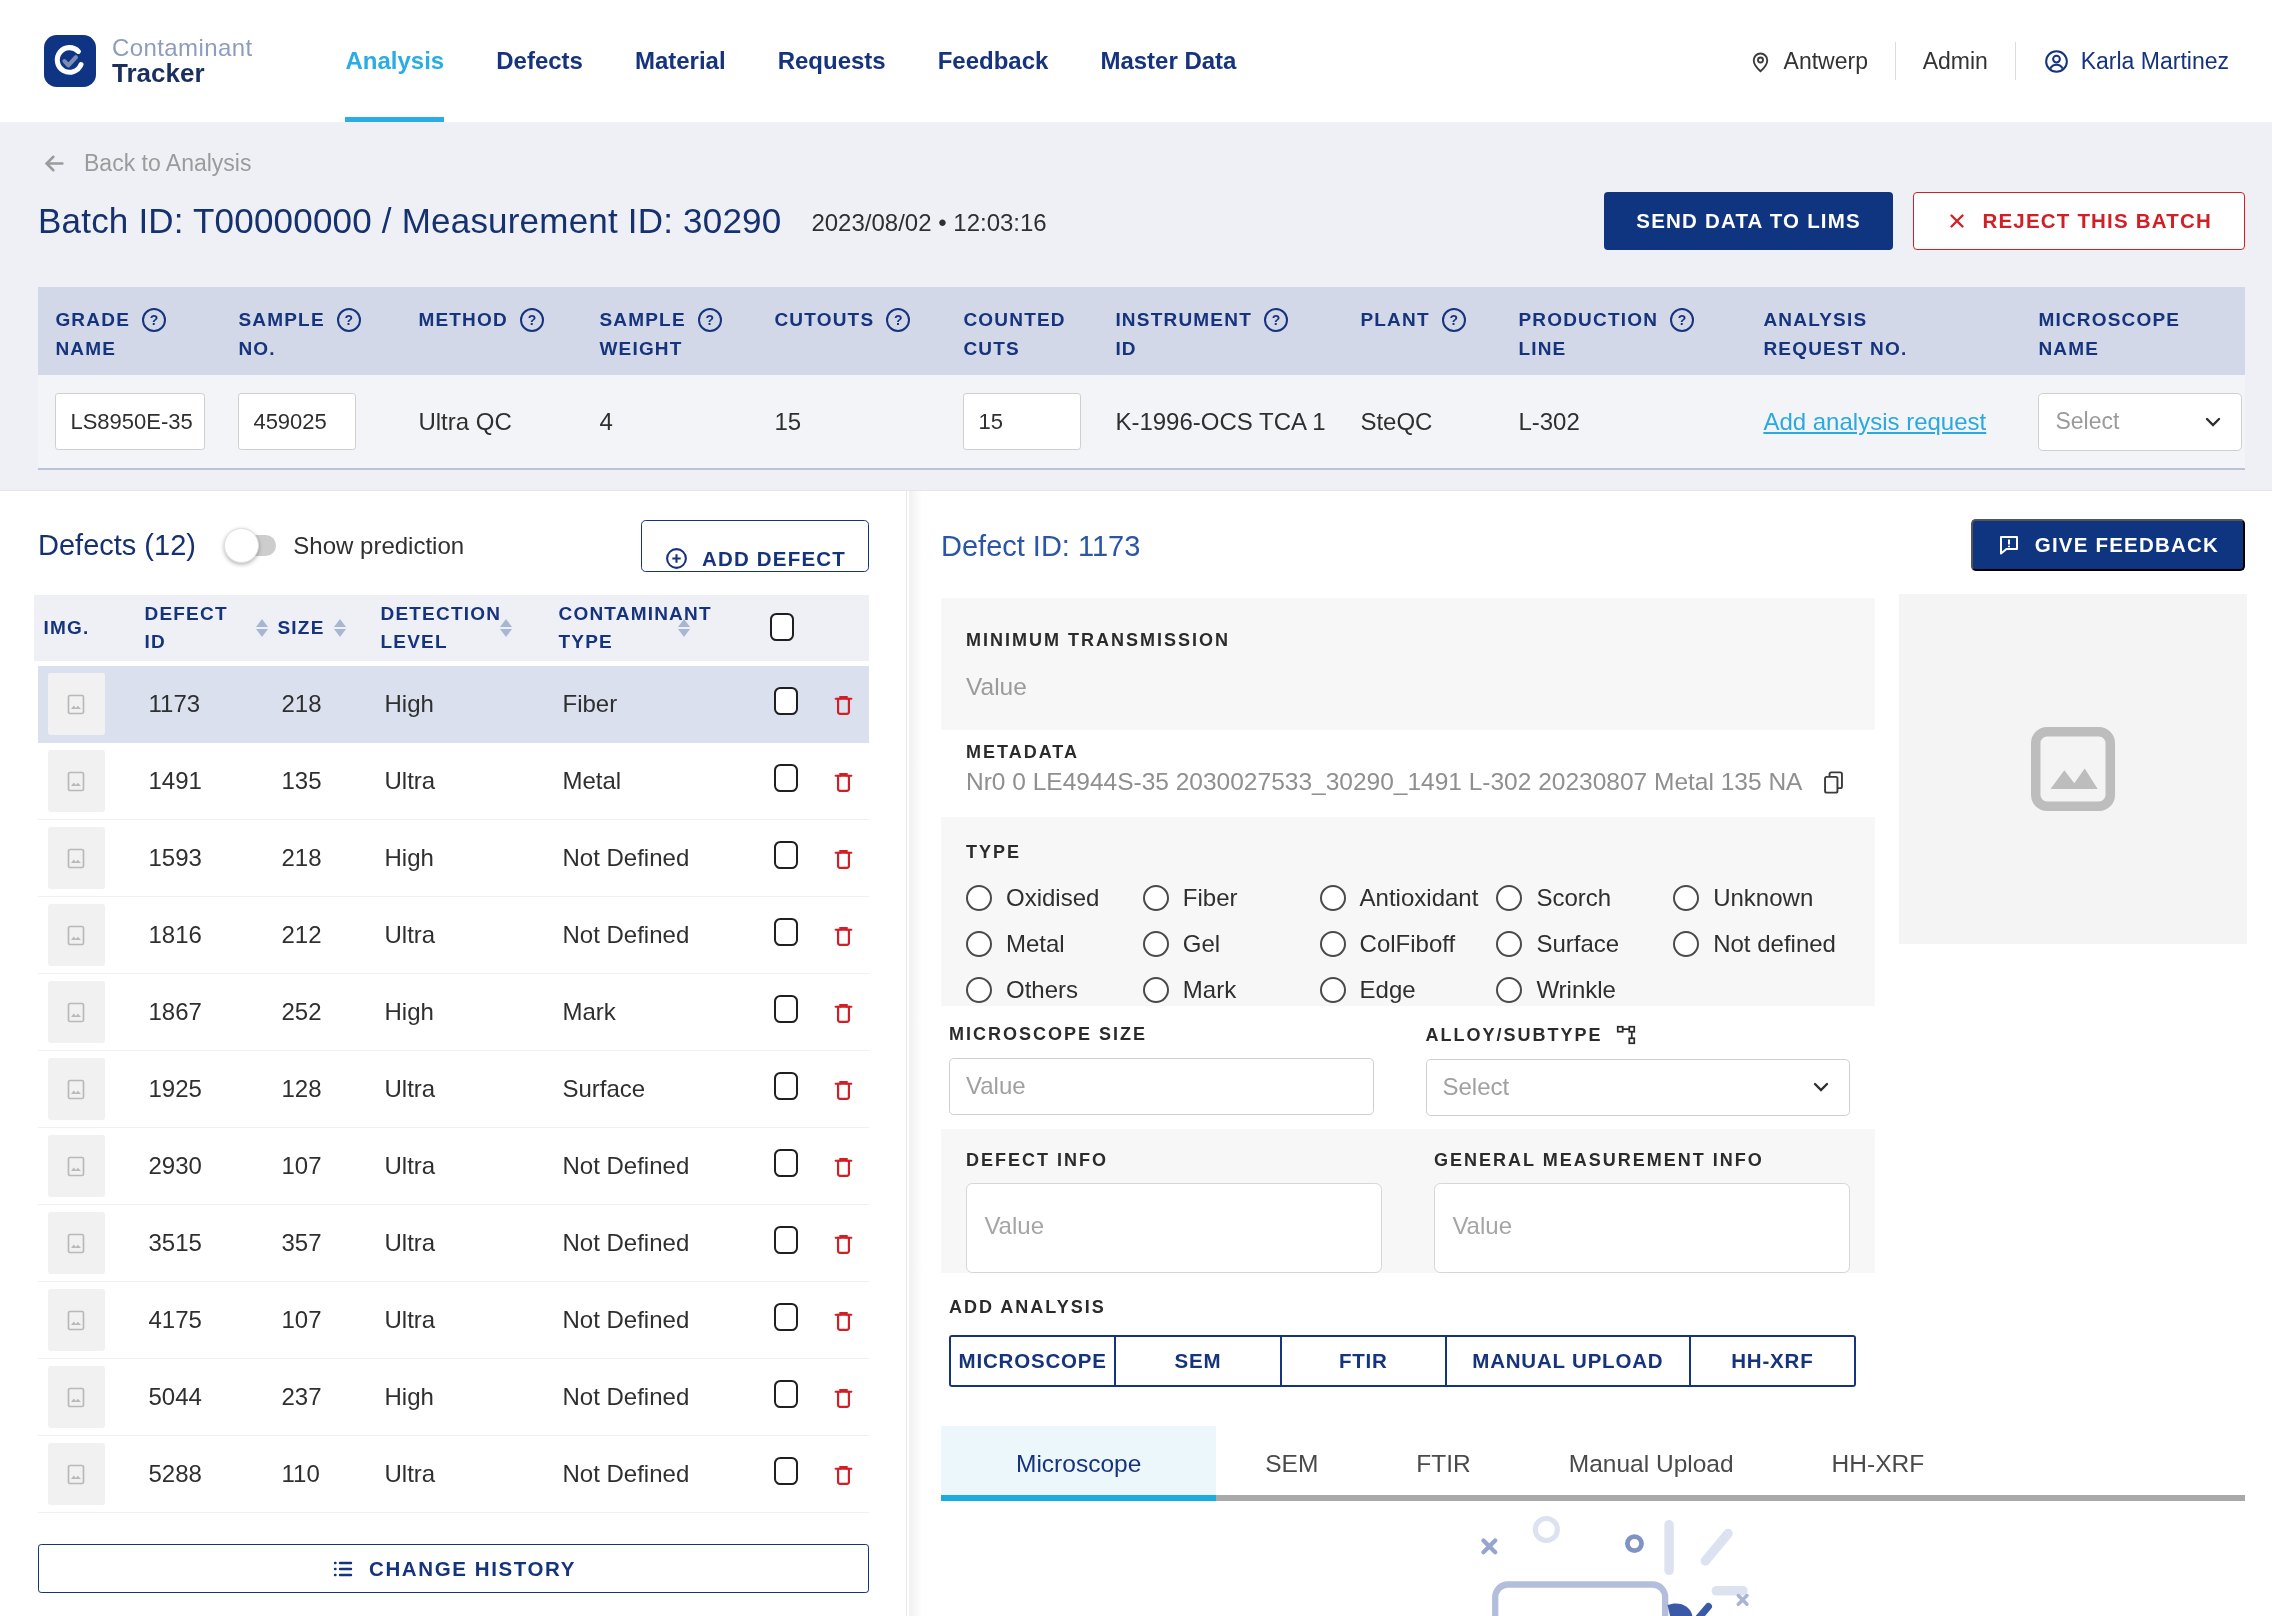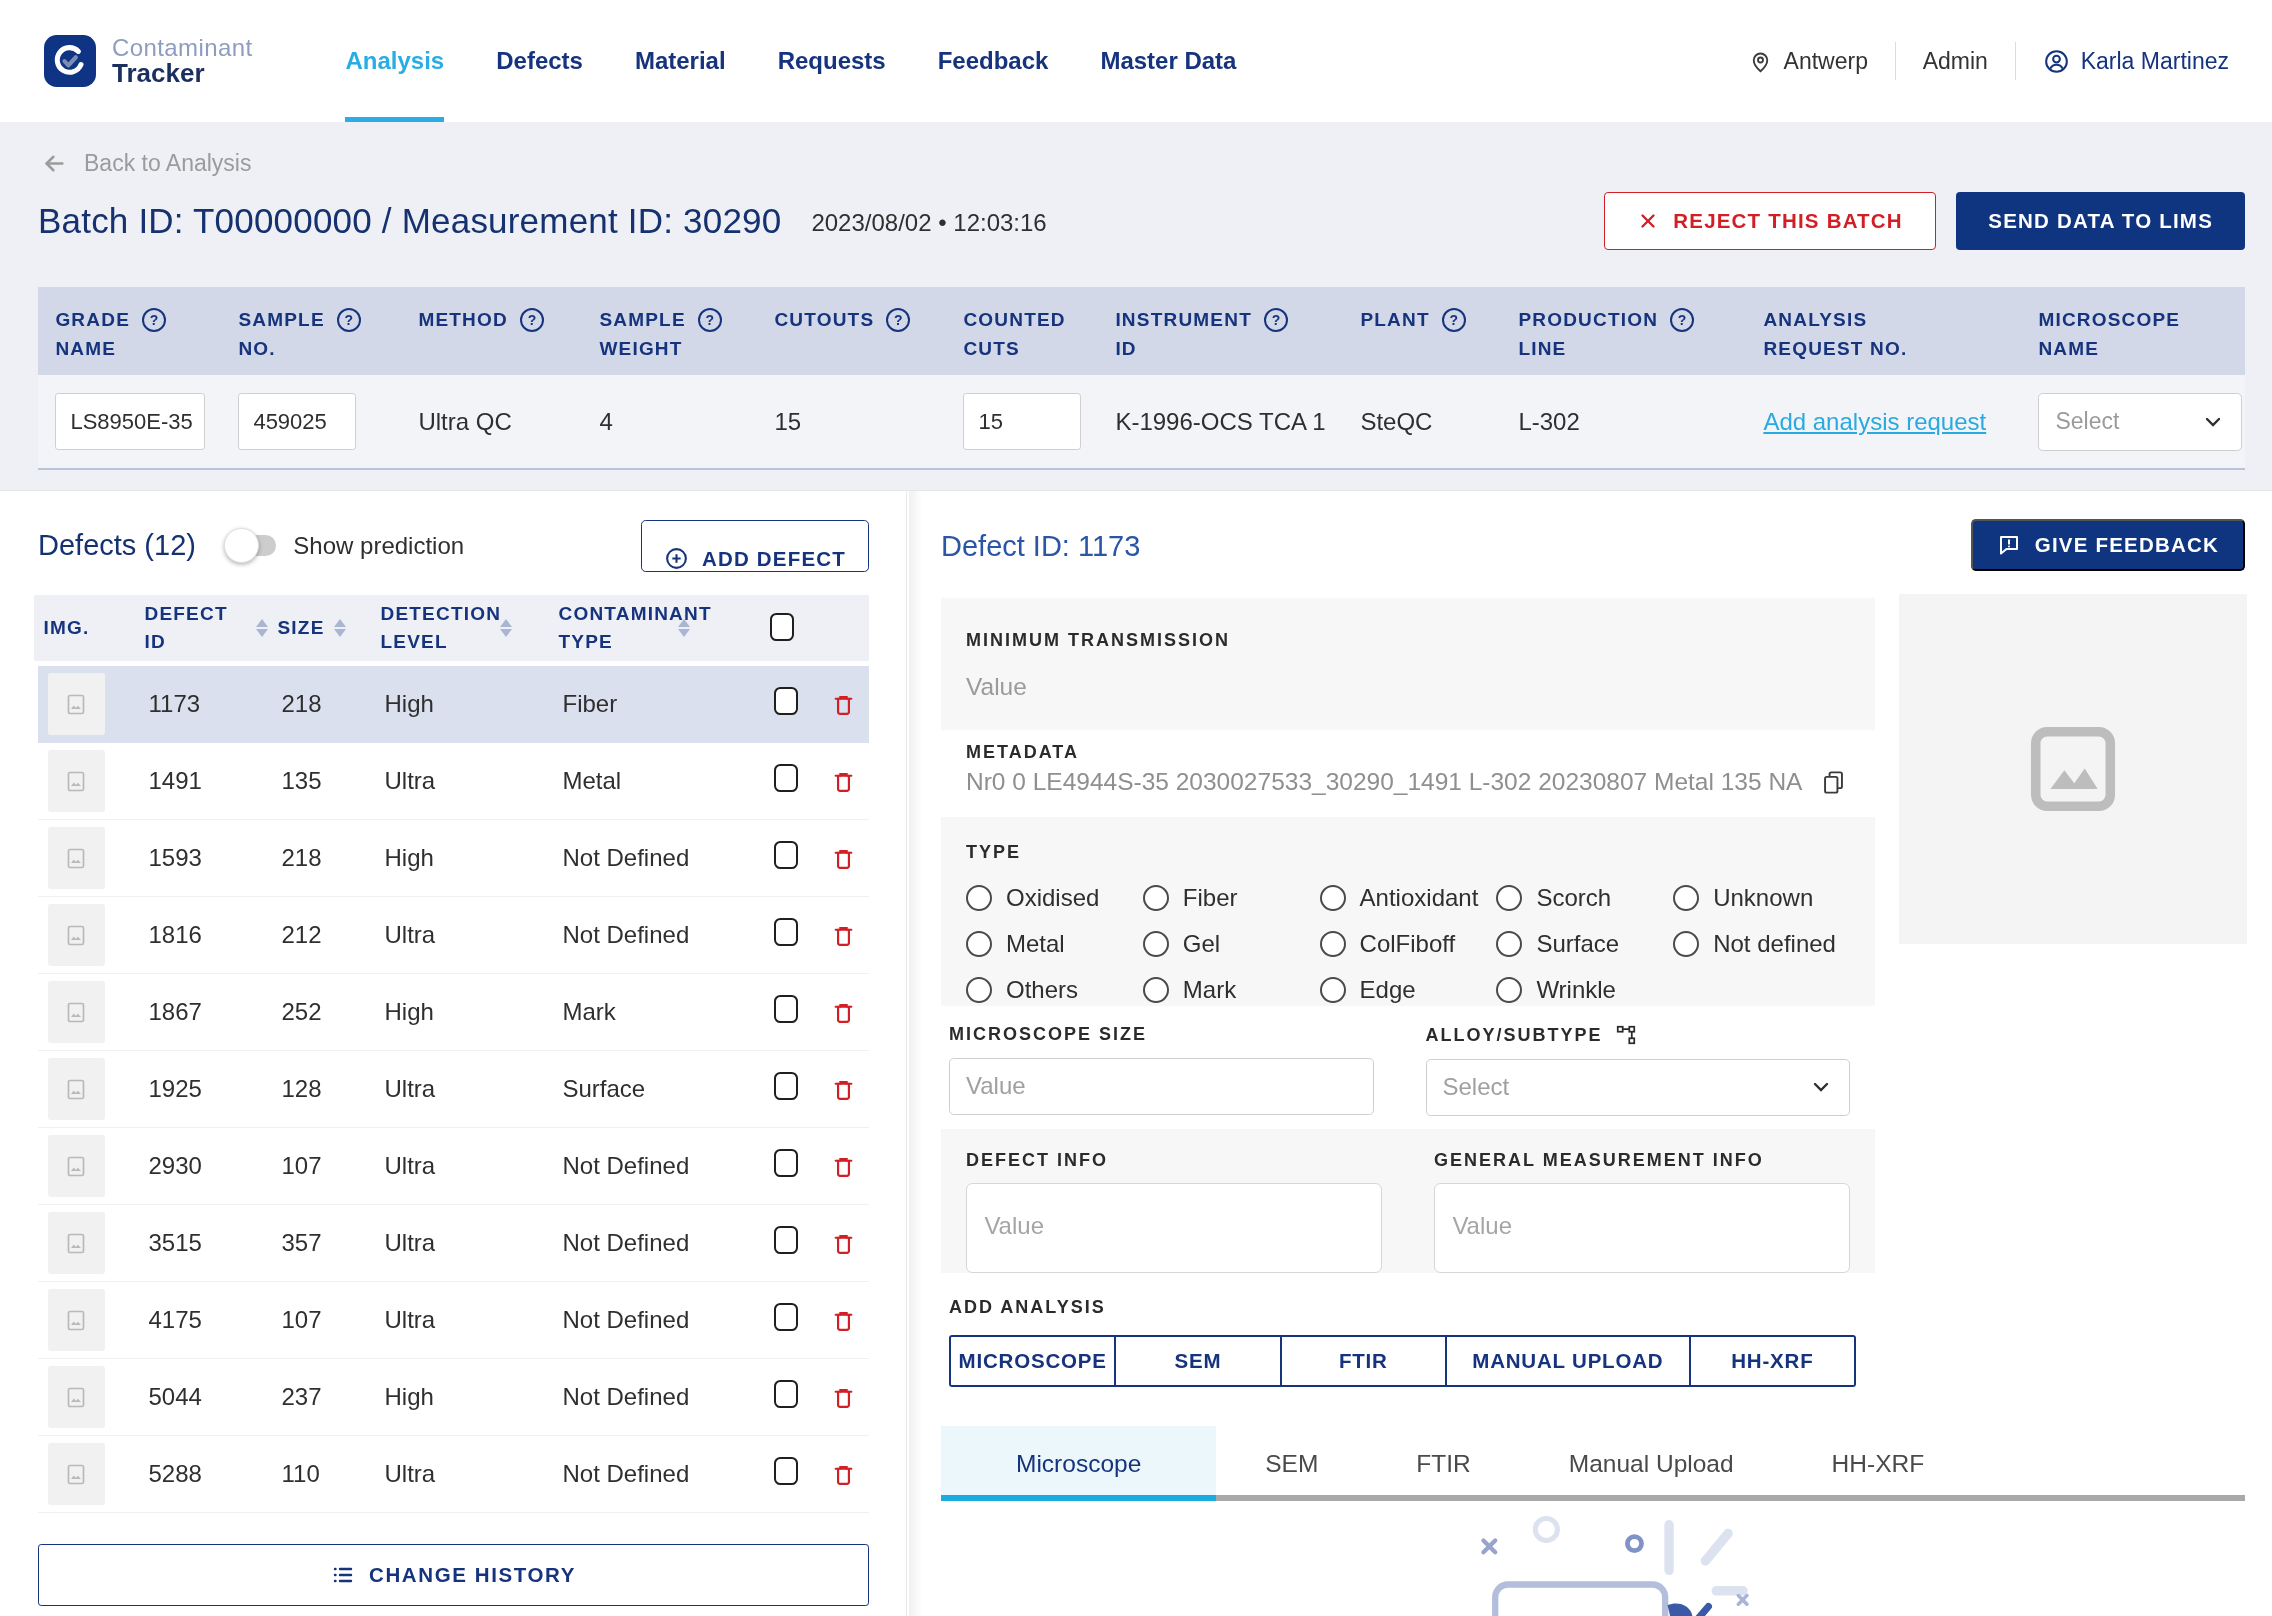--- a/index.html
+++ b/index.html
@@ -68,21 +68,21 @@
   .sort .up { border-bottom:8px solid #a9b6d3; }
   .sort .dn { border-top:8px solid #a9b6d3; }
 
   .lp-rows { position:absolute; top:175px; left:38px; right:37px; }
   .drow { height:77px; border-bottom:1.6px solid #f0f0f0; cursor:pointer; font-size:24px; color:#2f2f2f; }
   .drow.selected { background:#dbe0ee; border-bottom-color:#dbe0ee; }
   .drow > div { padding-left:9.5px; }
   .imgbox { width:57px; height:62px; background:#f1f1f2; border-radius:2.4px; display:flex; align-items:center; justify-content:center; cursor:pointer; }
   .checkbox { width:24.5px; height:28px; background:#fff; border:2.4px solid #1f1f1f; border-radius:6.3px; display:inline-block; cursor:pointer; }
   .trash { cursor:pointer; }
-  .btn-history { position:absolute; top:1053px; left:38px; right:37px; height:62px; background:#fff; border:1.6px solid #16337d; border-radius:3.2px; color:#16337d; font-size:20.5px; font-weight:700; letter-spacing:1.6px; display:flex; align-items:center; justify-content:center; gap:14px; cursor:pointer; }
+  .btn-history { position:absolute; top:1053px; left:38px; right:37px; height:49px; background:#fff; border:1.6px solid #16337d; border-radius:3.2px; color:#16337d; font-size:20.5px; font-weight:700; letter-spacing:1.6px; display:flex; align-items:center; justify-content:center; gap:14px; cursor:pointer; }
 
   
   .rp-title { position:absolute; top:39px; left:32px; font-size:29px; color:#2b55a5; font-weight:500; }
   .btn-feedback { position:absolute; top:28px; right:28px; height:52px; background:#0f3480; color:#fff; border-radius:4.7px; padding:0 24px; font-size:20.5px; font-weight:700; letter-spacing:1.2px; display:inline-flex; align-items:center; gap:14px; cursor:pointer; }
   .img-panel { position:absolute; left:990px; top:103px; width:348px; height:350px; background:#f4f4f5; display:flex; align-items:center; justify-content:center; }
 
   .detail-col { position:absolute; left:32px; top:0; width:934px; }
   .slabel { font-size:18px; font-weight:700; color:#2b2b2b; letter-spacing:2px; }
   .placeholder { color:#9b9b9b; }
   .sec { position:absolute; left:0; width:934px; }
@@ -191,30 +191,30 @@
     </span>
     <span>Back to Analysis</span>
   </div>
 
   <div class="title-row">
     <span class="page-title">Batch ID: T00000000 / Measurement ID: 30290</span>
     <span class="page-datetime">
       <span>2023/08/02</span> <span>•</span> <span>12:03:16</span>
     </span>
     <span class="title-actions">
+      <button class="btn btn-navy">
+        <span>SEND DATA TO LIMS</span>
+      </button>
       <button class="btn btn-outline-red">
         <span>
           <svg width="22" height="22" viewBox="0 0 24 24" stroke="#d21f26" stroke-width="2.6" fill="none" stroke-linecap="round">
               <path d="M6 6l12 12M18 6L6 18"></path>
             </svg>
         </span>
         <span>REJECT THIS BATCH</span>
-      </button>
-      <button class="btn btn-navy">
-        <span>SEND DATA TO LIMS</span>
       </button>
     </span>
   </div>
 
   <div class="batch-table">
       <div class="bt-label">
     <div class="l1">
           <span class="w1">GRADE</span>
           <span class="help">?</span>
         </div>

